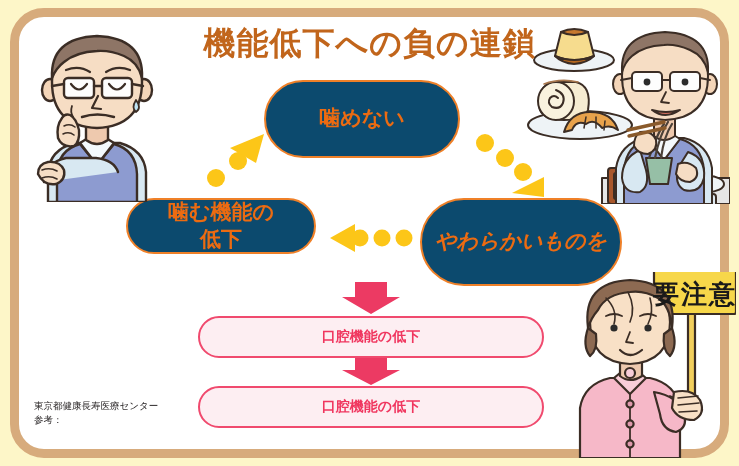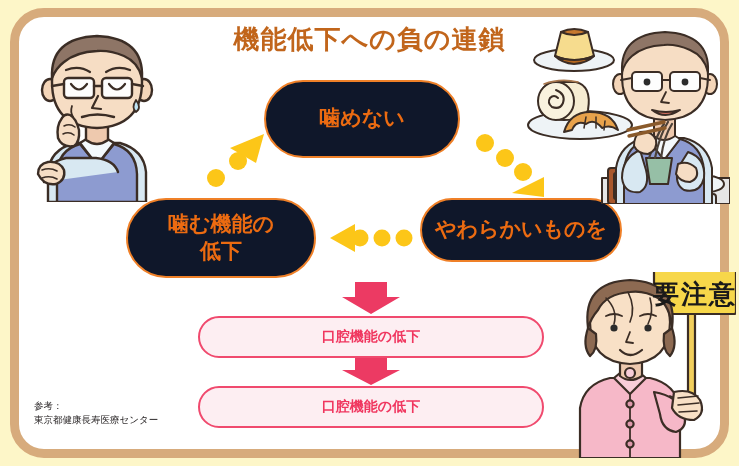--- a/index.html
+++ b/index.html
@@ -28,46 +28,46 @@
     border-radius: 34px;
     background: #ffffff;
   }
 
   
   .title {
     position: absolute;
     left: 0; right: 0;
     top: 22px;
     text-align: center;
-    font-size: 26px;
+    font-size: 32px;
     font-weight: bold;
     color: #c1651b;
     letter-spacing: 1px;
     z-index: 9;
   }
 
   
   .obox {
     position: absolute;
-    background: #0f172a;
+    background: #0c4a6e;
     border: 2.5px solid #ef8028;
     border-radius: 48px;
     display: flex;
     align-items: center;
     justify-content: center;
     text-align: center;
     color: #ec6b11;
     font-weight: bold;
     font-size: 21px;
     line-height: 1.3;
     z-index: 6;
   }
   #box-top   { left: 264px; top: 80px;  width: 196px; height: 78px; }
-  #box-left  { left: 126px; top: 198px; width: 190px; height: 80px; }
-  #box-right { left: 420px; top: 198px; width: 202px; height: 64px; }
+  #box-left  { left: 126px; top: 198px; width: 190px; height: 56px; }
+  #box-right { left: 420px; top: 198px; width: 202px; height: 88px; font-style: italic; }
 
   
   .pbox {
     position: absolute;
     background: #fdeef2;
     border: 2.5px solid #f04a6e;
     border-radius: 30px;
     display: flex;
     align-items: center;
     justify-content: center;
@@ -329,17 +329,17 @@
       <path d="M104 124 Q118 128 122 142" fill="none" stroke-width="1.8"></path>
 
       <path d="M108 120 Q126 116 134 128 Q140 142 128 148 Q112 148 106 136 Z" fill="#f8e0c6"></path>
       <path d="M112 126 L132 124 M112 133 L133 131 M113 140 L131 139" fill="none" stroke-width="1.6"></path>
     </g>
 
     <text x="129" y="31" text-anchor="middle" font-family="DejaVu Sans, Liberation Sans, sans-serif" font-size="26" font-weight="bold" fill="#1a1a1a" letter-spacing="2">要注意</text>
   </svg>
 
   <div class="credit">
+    <div>東京都健康長寿医療センター</div>
     <div>参考：</div>
-    <div>東京都健康長寿医療センター</div>
   </div>
 
 </div>
 
 </body></html>

